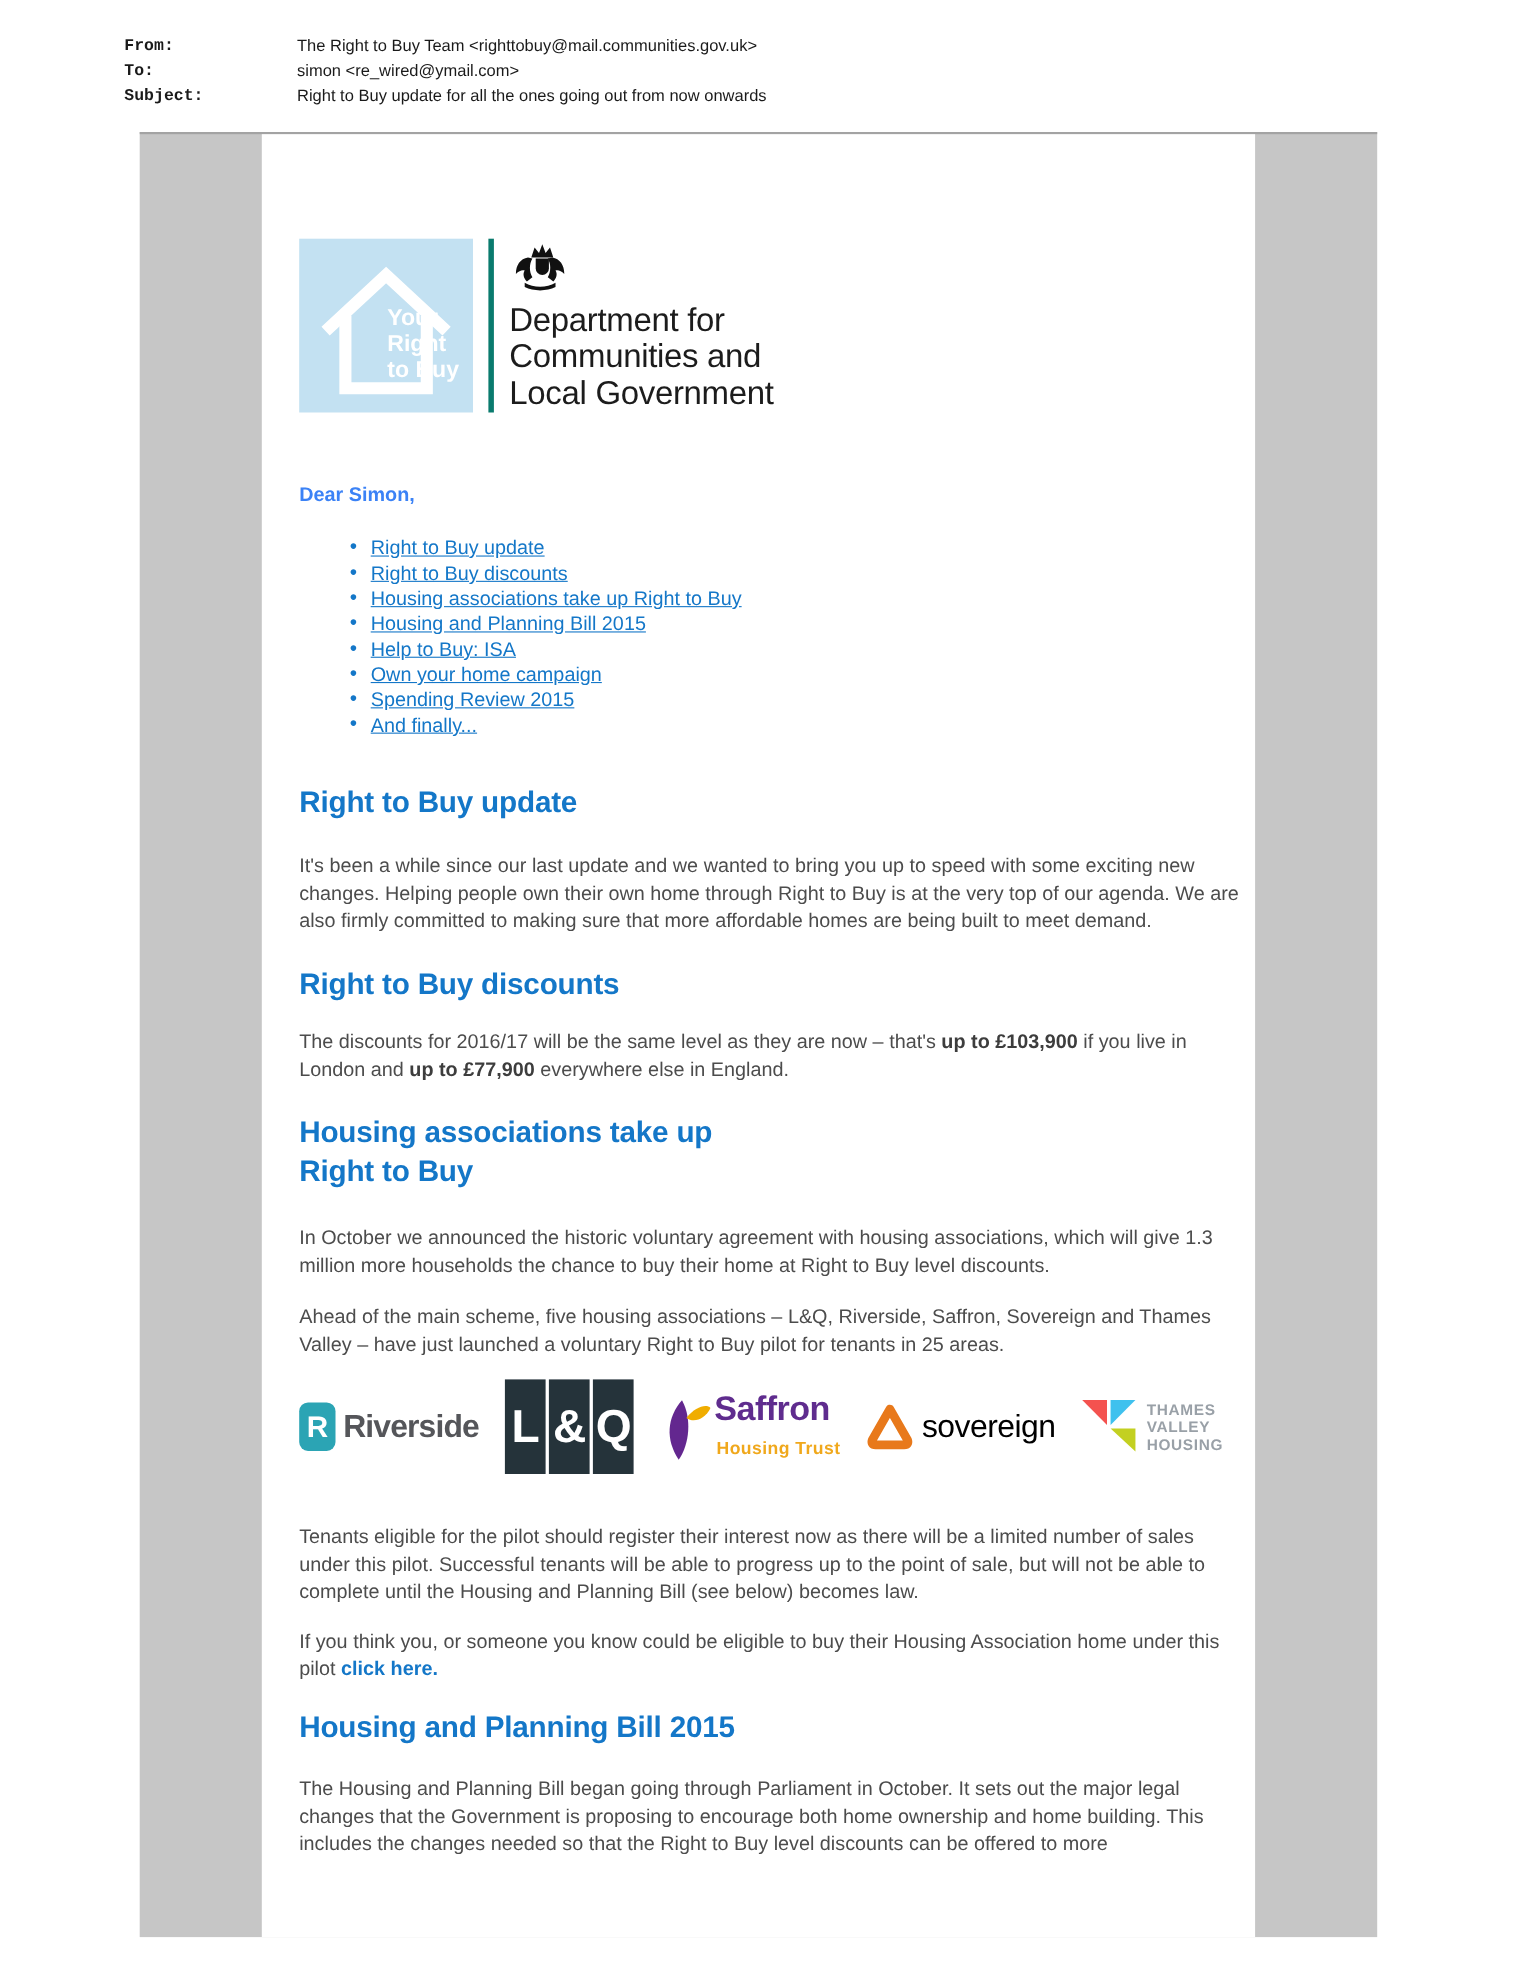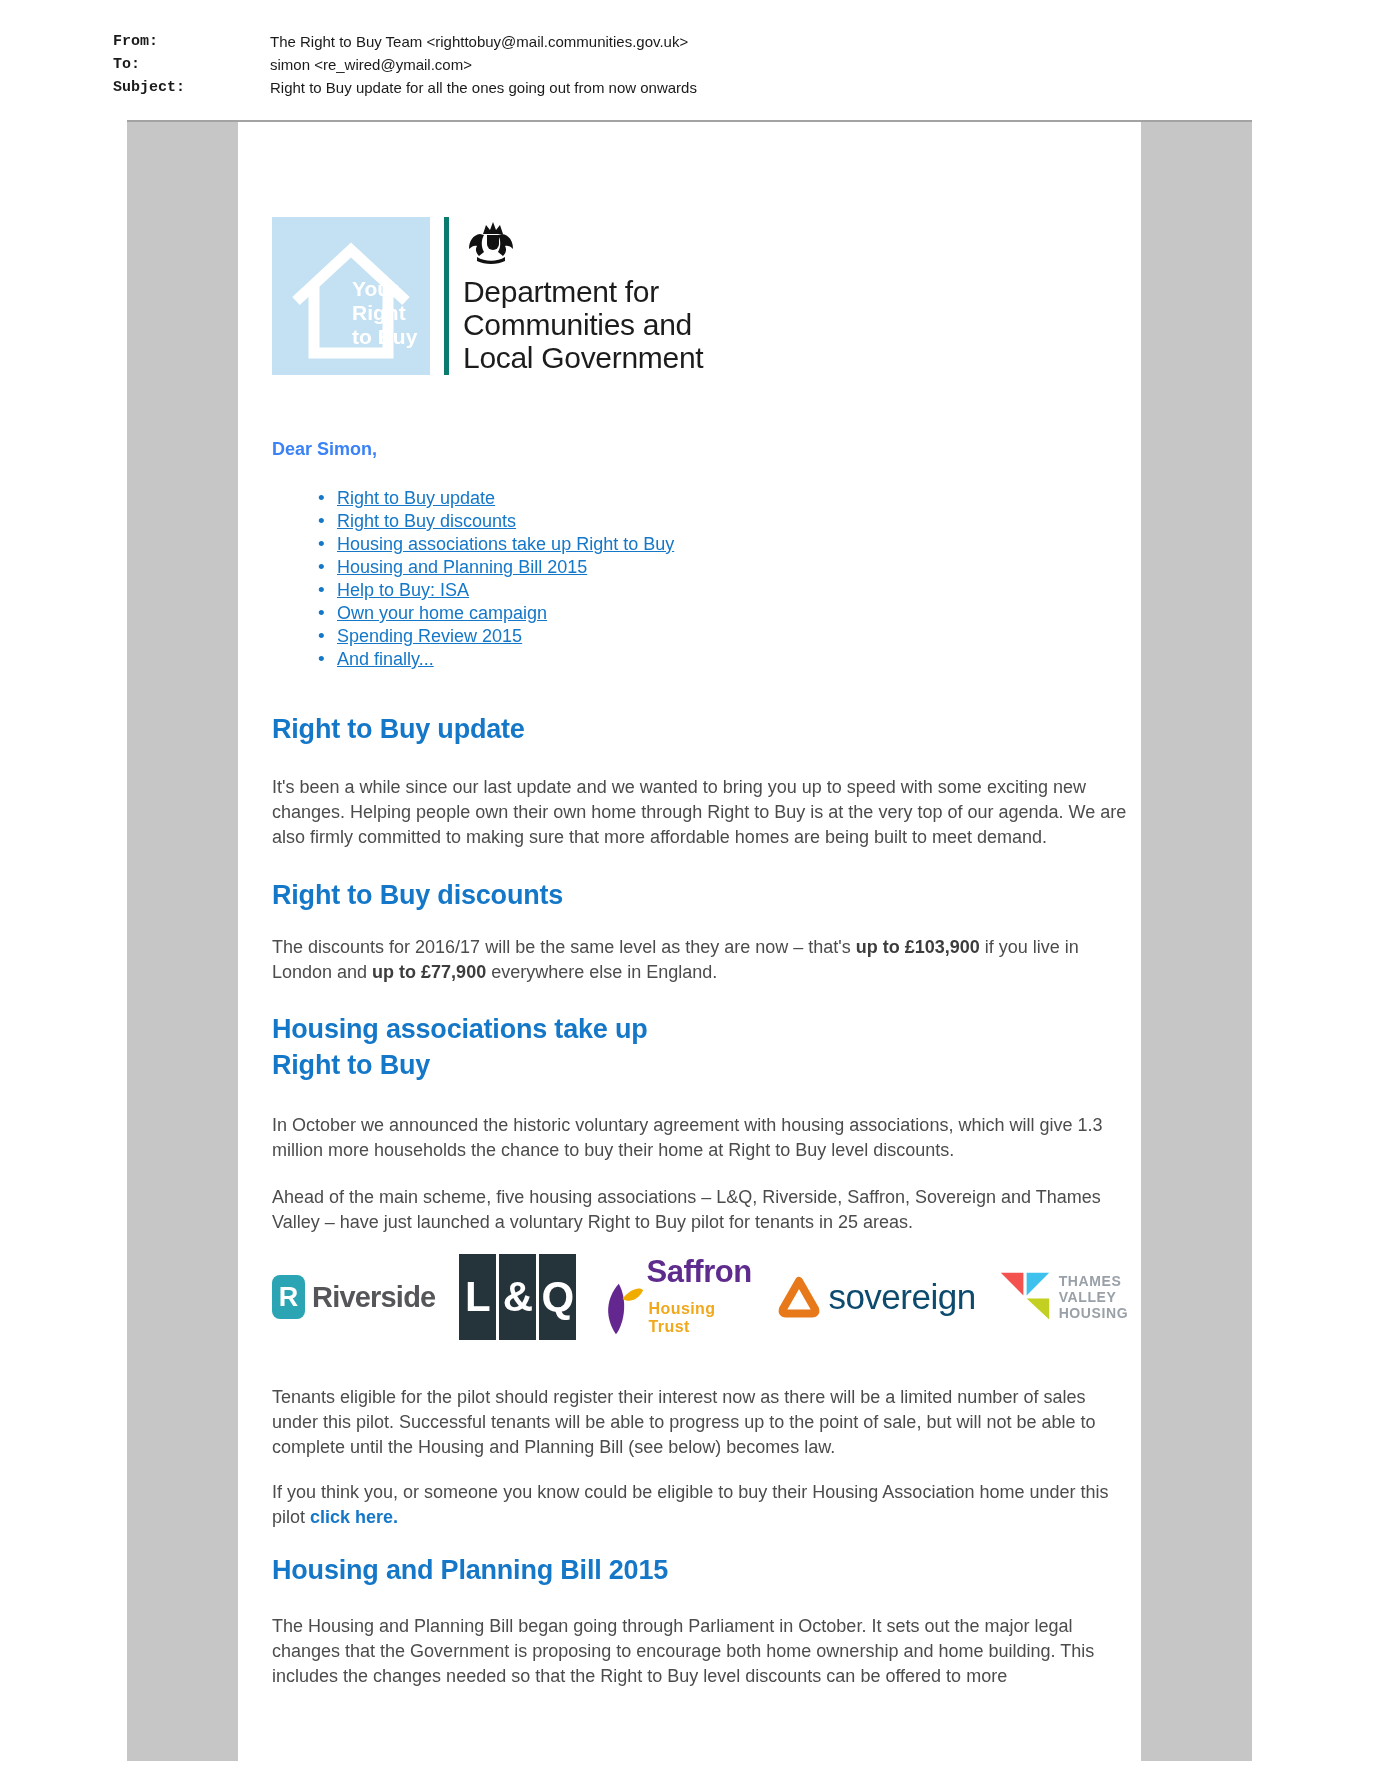--- a/index.html
+++ b/index.html
@@ -69,21 +69,21 @@
                      font-weight:700; font-size:27px; display:flex; align-items:center; justify-content:center; }
   .riverside-label { font-size:29px; font-weight:700; color:#55565a; letter-spacing:-0.8px; }
   .lq { display:flex; gap:3px; }
   .lq-panel { width:37px; height:86px; background:#25333a; color:#ffffff; display:flex;
               align-items:center; justify-content:center; font-weight:700; font-size:42px; }
   .saffron { display:flex; align-items:flex-end; gap:3px; }
   .saffron-textwrap { padding-bottom:2px; }
   .saffron-label { font-size:31px; font-weight:700; color:#5f2c8e; letter-spacing:-0.5px; line-height:30px; }
   .saffron-sub { font-size:16px; color:#f0a81c; letter-spacing:0.4px; margin-top:13px; padding-left:2px;font-weight:bold; }
   .sovereign { display:flex; align-items:center; gap:8px; }
-  .sovereign-label { font-size:35px; color:#0c4a6e; letter-spacing:-0.5px; }
+  .sovereign-label { font-size:29px; color:#000000; letter-spacing:-0.5px; }
   .tvh { display:flex; align-items:center; gap:9px; }
   .tvh-text div { font-size:14px; font-weight:700; color:#99a0a7; line-height:16px; letter-spacing:0.6px; }
 </style>
 </head>
 <body>
 
 <div class="email-header">
   <div class="hrow">
     <span class="hlabel">From:</span>
     <span class="hvalue">The Right to Buy Team &lt;righttobuy@mail.communities.gov.uk&gt;</span>

